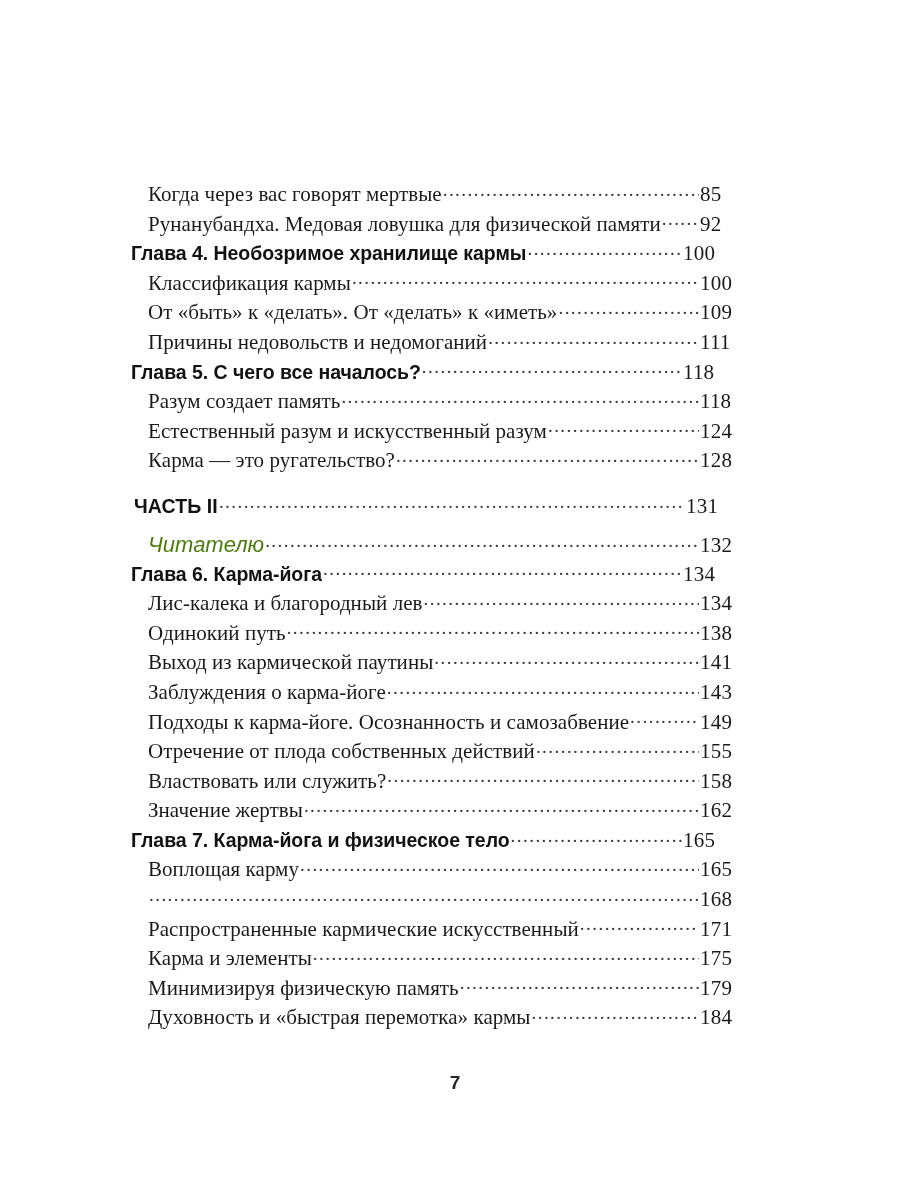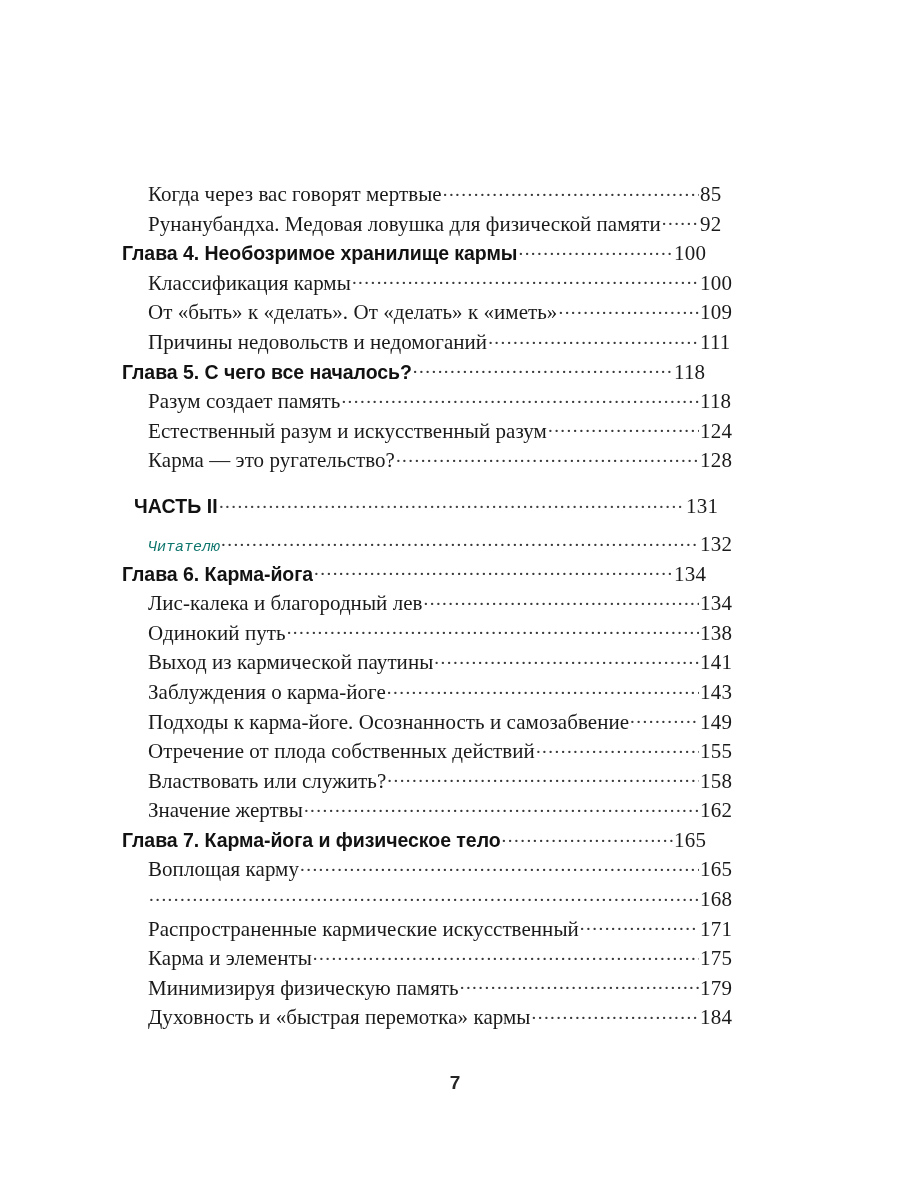--- a/index.html
+++ b/index.html
@@ -97,29 +97,29 @@
 
   
   .lvl-chapter .toc-title {
     font-family: "Liberation Sans", "DejaVu Sans", sans-serif;
     font-weight: bold;
     font-size: 19.5px;
     letter-spacing: -0.05px;
     color: #121212;
   }
   .lvl-chapter {
-    margin-left: 4px;
+    margin-left: 13px;
   }
 
   
   .lvl-italic .toc-title {
-    font-family: Liberation Mono, monospace;
+    font-family: Liberation Sans, sans-serif;
     font-style: italic;
-    font-size: 15px;
-    color: #0f766e;
+    font-size: 22px;
+    color: #4d7c0f;
   }
   .lvl-italic {
     margin-left: 30px;
   }
 
   
   .lvl-entry .toc-title {
     font-family: "Liberation Serif", "DejaVu Serif", serif;
     font-size: 21px;
     color: #1a1a1a;

